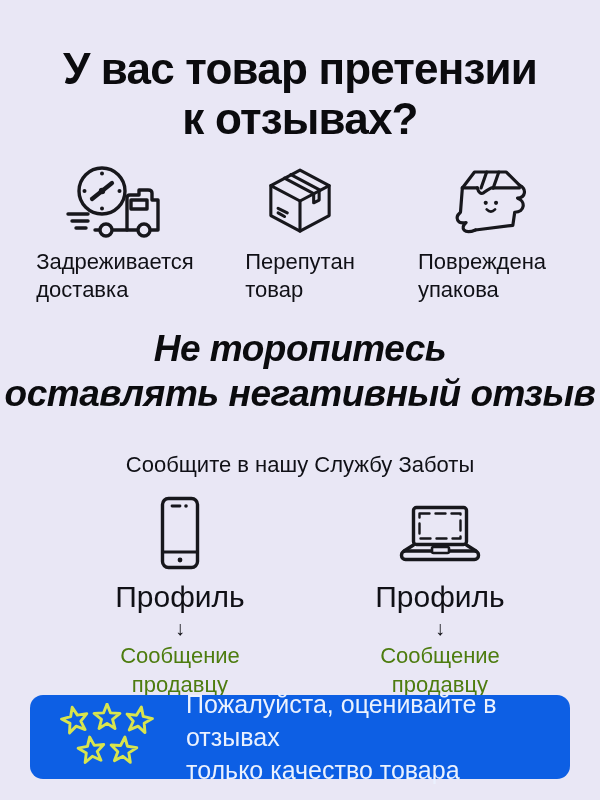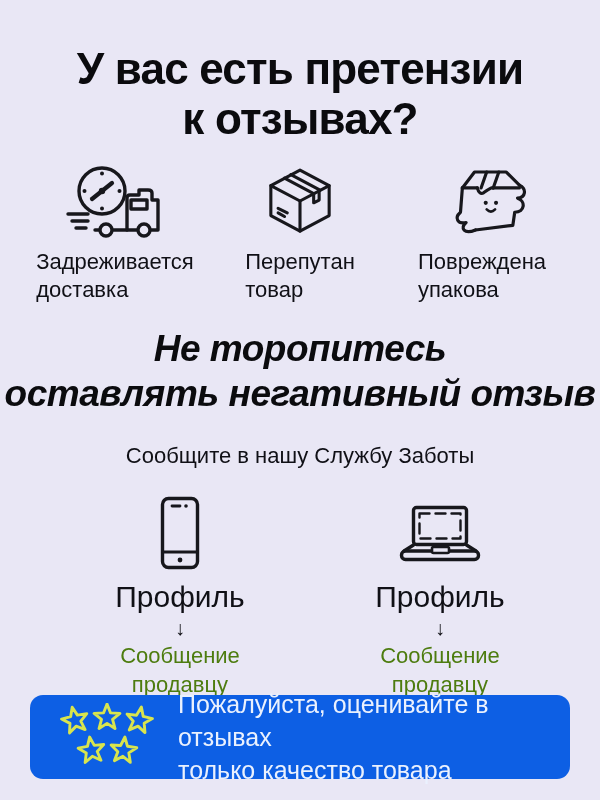--- a/index.html
+++ b/index.html
@@ -22,49 +22,49 @@
   .issue-col.c1{left:10px;width:210px;}
   .issue-col.c2{left:215px;width:170px;}
   .issue-col.c3{left:388px;width:188px;}
   .issue-icon{height:86px;display:flex;align-items:center;justify-content:center;}
   .caption{
     margin-top:4px;text-align:left;font-size:22px;font-weight:500;
     line-height:1.28;color:#101016;
   }
   .advice{position:absolute;top:326px;left:0;width:600px;text-align:center;}
   .advice-h{font-weight:800;font-size:37px;line-height:1.22;letter-spacing:-0.5px;color:#0b0b0e;font-style:italic;}
-  .advice-sub{margin-top:27px;font-size:22px;font-weight:500;color:#101016;}
+  .advice-sub{margin-top:36px;font-size:22px;font-weight:500;color:#101016;}
   .channels{position:absolute;top:490px;left:0;width:600px;}
   .channel-col{position:absolute;top:0;display:flex;flex-direction:column;align-items:center;}
   .channel-col.c1{left:80px;width:200px;}
   .channel-col.c2{left:340px;width:200px;}
   .channel-icon{height:80px;display:flex;align-items:flex-end;justify-content:center;}
   .step{margin-top:10px;font-size:30px;font-weight:500;text-align:center;color:#101016;}
   .arrow{font-size:20px;line-height:1.1;margin:3px 0;text-align:center;color:#101016;}
   .step2{font-size:22px;font-weight:500;line-height:1.3;text-align:center;color:#4d7c0f;}
   .banner{
     position:absolute;left:30px;top:695px;width:540px;height:84px;
     background:#0d5fe4;border-radius:13px;
     display:flex;align-items:center;
   }
   .stars{margin-left:28px;flex:0 0 auto;}
   .banner-text{
-    margin-left:20px;color:#eaf1fe;font-size:25px;font-weight:500;line-height:1.32;
+    margin-left:28px;color:#eaf1fe;font-size:25px;font-weight:500;line-height:1.32;
   }
   .ic{stroke:#17171c;stroke-width:3.4;fill:none;stroke-linecap:round;stroke-linejoin:round;}
   .ic-fill{fill:#17171c;stroke:none;}
   .ic-mask{fill:#e9e7f5;}
 </style>
 </head>
 <body>
 
 <div class="poster">
 
   <div class="title">
-    <div>У вас есть претензии</div>
+    <div>У вас товар претензии</div>
     <div>к отзывах?</div>
   </div>
 
   <div class="issues-row">
 
     <div class="issue-col c1">
       <div class="issue-icon">
         <svg width="100" height="80" viewBox="0 0 100 78">
           <path class="ic" d="M3 52 H23"></path>
           <path class="ic" d="M7 59 H23"></path>

